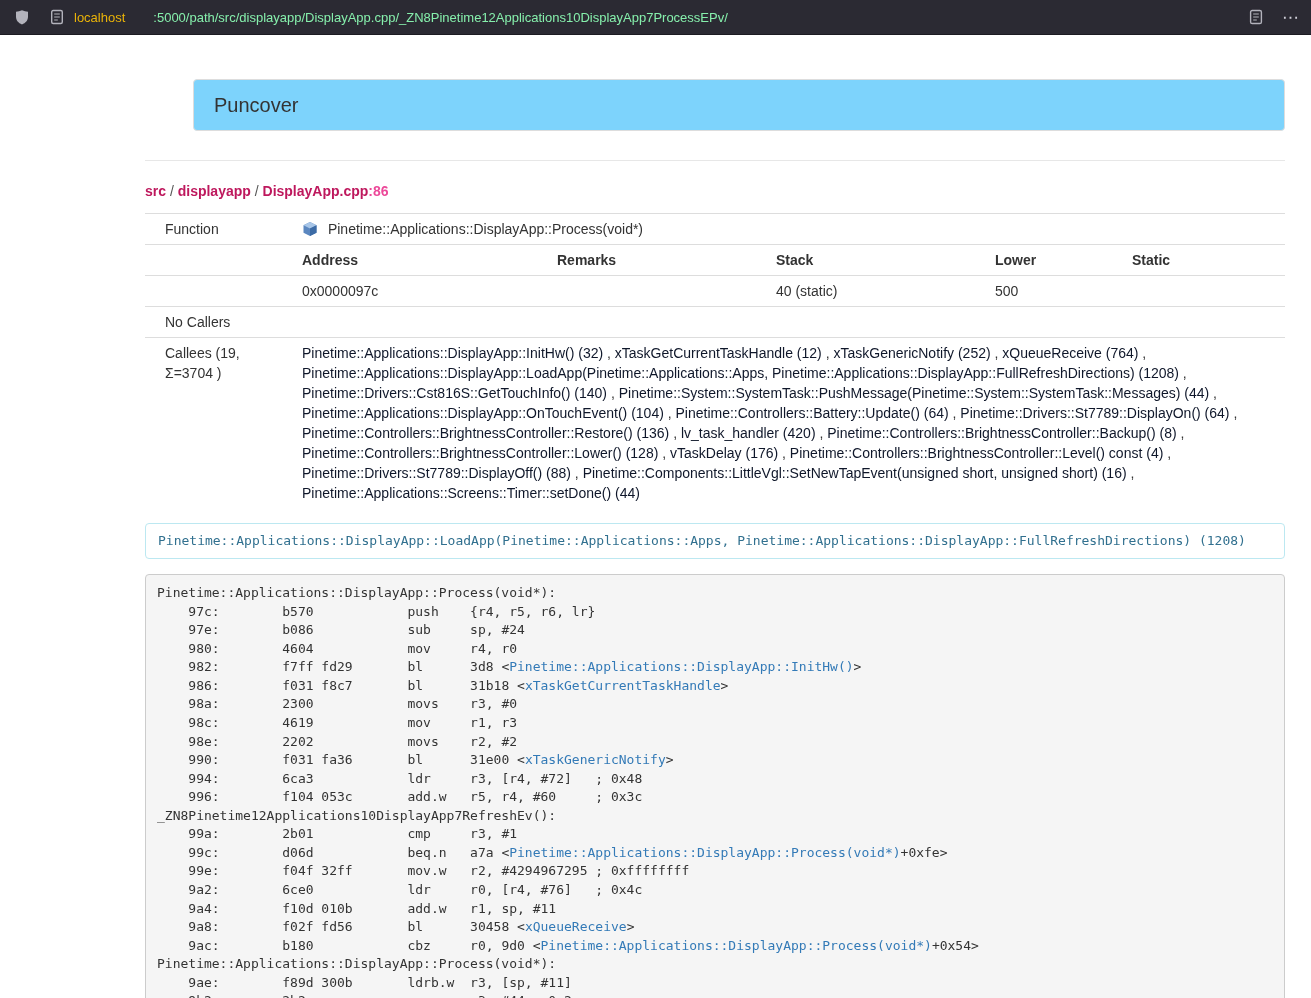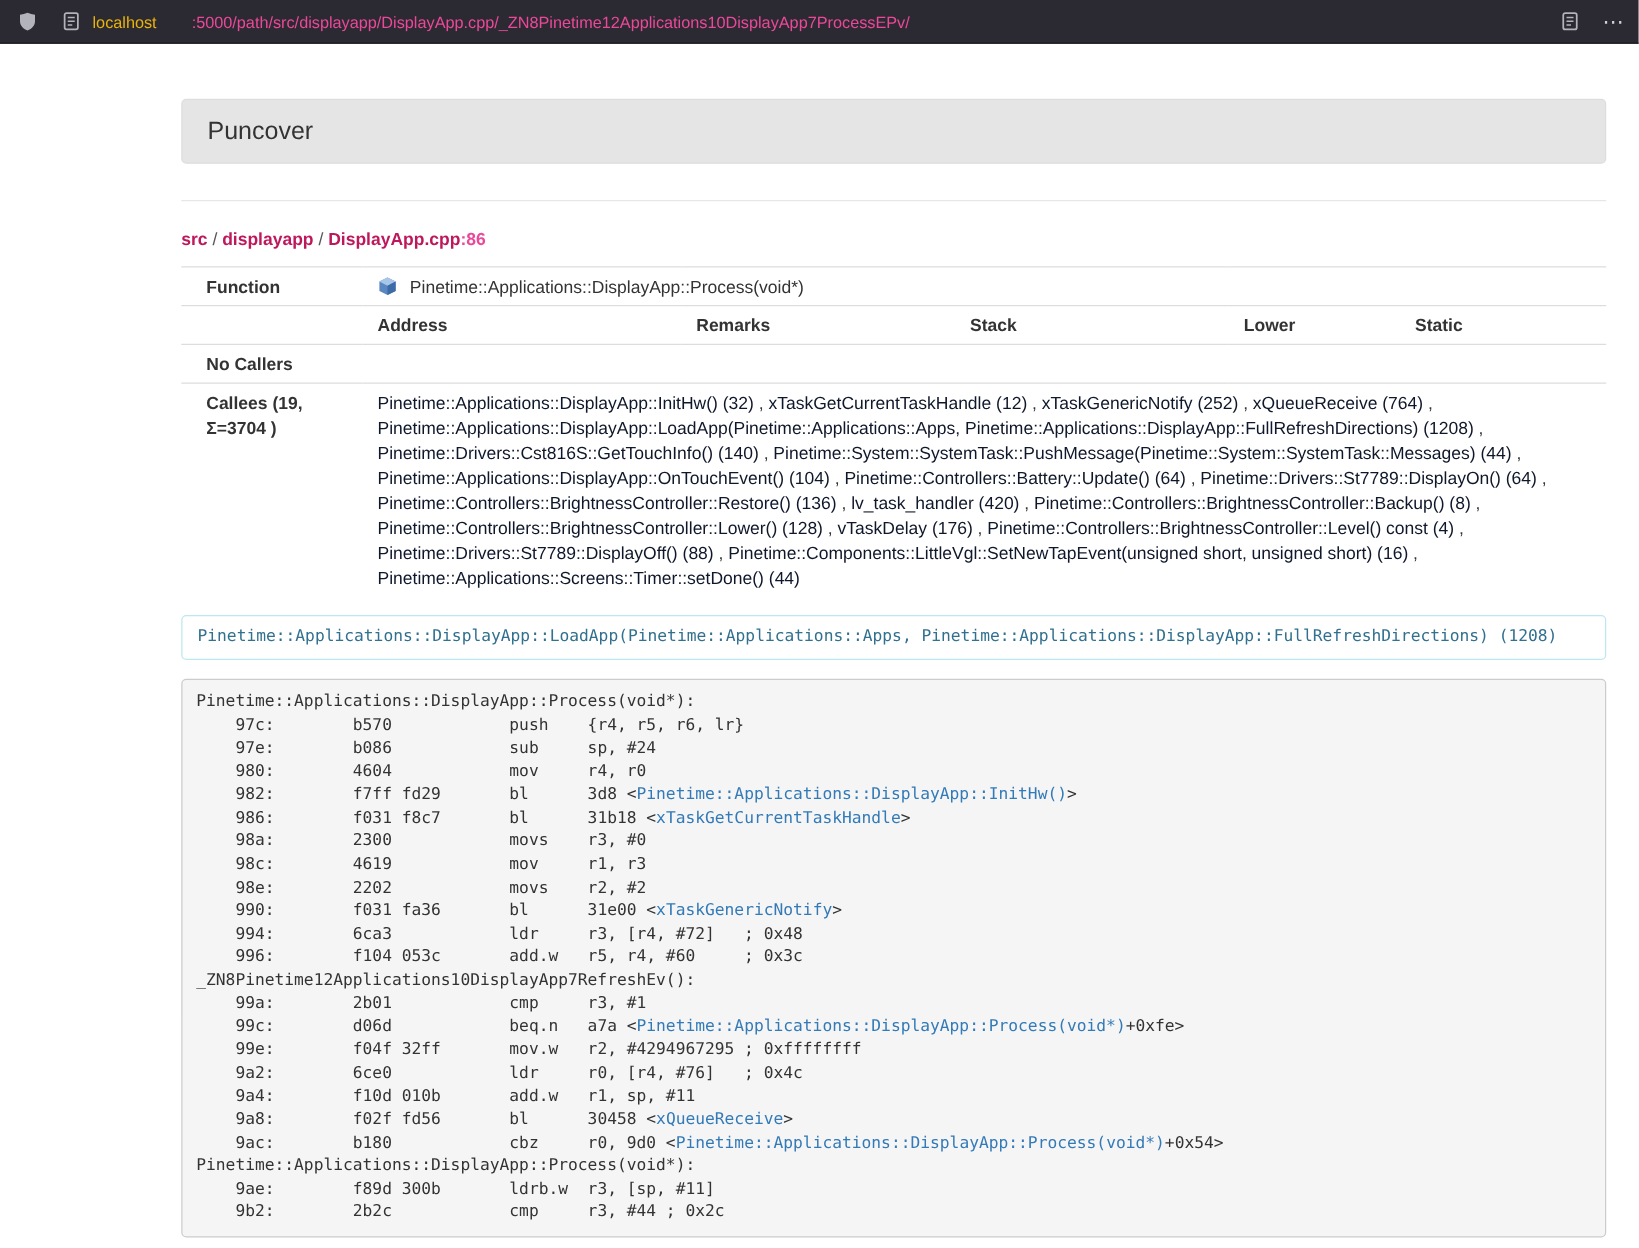--- a/index.html
+++ b/index.html
@@ -33,44 +33,45 @@
     height: 28px;
   }
   .url-text {
     margin-left: 10px;
     font-size: 13px;
     white-space: nowrap;
     overflow: hidden;
     color: #a9a9b1;
   }
   .url-text .host { color: #eab308; }
-  .url-text .rest { color: #ec4899; padding-left: 28px; }
+  .url-text .rest { color: #86efac; padding-left: 28px; }
   .tb-reader { margin-left: 12px; }
   .tb-menu {
     margin-left: 18px;
     color: #cfcfd8;
     font-size: 17px;
     line-height: 1;
     cursor: default;
     user-select: none;
   }
 
   
   .content {
     width: 1140px;
     margin-left: 145px;
     position: relative;
   }
   .brand-box {
     margin-top: 44px;
     border: 1px solid #dddddd;
     border-radius: 4px;
-    background: #e5e5e5;
+    background: #7dd3fc;
     padding: 12px 20px;
     height: 52px;
+    margin-left: 48px;
   }
   .brand-title {
     font-size: 20px;
     line-height: 26px;
     color: #333333;
   }
   hr.rule {
     margin: 29px 0 0 0;
     border: 0;
     border-top: 1px solid #e7e7e7;
@@ -93,21 +94,21 @@
   }
   .ftable th, .ftable td {
     border-top: 1px solid #dddddd;
     padding: 5px 8px 5px 12px;
     text-align: left;
     vertical-align: top;
     font-size: 14px;
     line-height: 20px;
   }
   .ftable th { font-weight: bold; }
-  .ftable .rowlabel { padding-left: 20px; font-weight: bold; }
+  .ftable .rowlabel { padding-left: 20px; font-weight: normal; }
   .fname-cell .ficon {
     display: inline-block;
     width: 16px; height: 16px;
     margin-right: 6px;
     vertical-align: -3px;
   }
   .callees-cell a { color: #0f172a; text-decoration: none; }
 
   
   .highlight-box {
@@ -202,20 +203,28 @@
           <span>Pinetime::Applications::DisplayApp::Process(void*)</span>
         </td>
       </tr>
       <tr>
         <td></td>
         <th>Address</th>
         <th>Remarks</th>
         <th>Stack</th>
         <th>Lower</th>
         <th>Static</th>
+      </tr>
+      <tr>
+        <td></td>
+        <td>0x0000097c</td>
+        <td></td>
+        <td>40 (static)</td>
+        <td>500</td>
+        <td></td>
       </tr>
       <tr>
         <th class="rowlabel">No Callers</th>
         <td colspan="5"></td>
       </tr>
       <tr>
         <th class="rowlabel">Callees (19, Σ=3704 )</th>
         <td colspan="5" class="callees-cell"><a href="#">Pinetime::Applications::DisplayApp::InitHw() (32)</a> , <a href="#">xTaskGetCurrentTaskHandle (12)</a> , <a href="#">xTaskGenericNotify (252)</a> , <a href="#">xQueueReceive (764)</a> , <a href="#">Pinetime::Applications::DisplayApp::LoadApp(Pinetime::Applications::Apps, Pinetime::Applications::DisplayApp::FullRefreshDirections) (1208)</a> , <a href="#">Pinetime::Drivers::Cst816S::GetTouchInfo() (140)</a> , <a href="#">Pinetime::System::SystemTask::PushMessage(Pinetime::System::SystemTask::Messages) (44)</a> , <a href="#">Pinetime::Applications::DisplayApp::OnTouchEvent() (104)</a> , <a href="#">Pinetime::Controllers::Battery::Update() (64)</a> , <a href="#">Pinetime::Drivers::St7789::DisplayOn() (64)</a> , <a href="#">Pinetime::Controllers::BrightnessController::Restore() (136)</a> , <a href="#">lv_task_handler (420)</a> , <a href="#">Pinetime::Controllers::BrightnessController::Backup() (8)</a> , <a href="#">Pinetime::Controllers::BrightnessController::Lower() (128)</a> , <a href="#">vTaskDelay (176)</a> , <a href="#">Pinetime::Controllers::BrightnessController::Level() const (4)</a> , <a href="#">Pinetime::Drivers::St7789::DisplayOff() (88)</a> , <a href="#">Pinetime::Components::LittleVgl::SetNewTapEvent(unsigned short, unsigned short) (16)</a> , <a href="#">Pinetime::Applications::Screens::Timer::setDone() (44)</a></td>
       </tr>
     </tbody>

